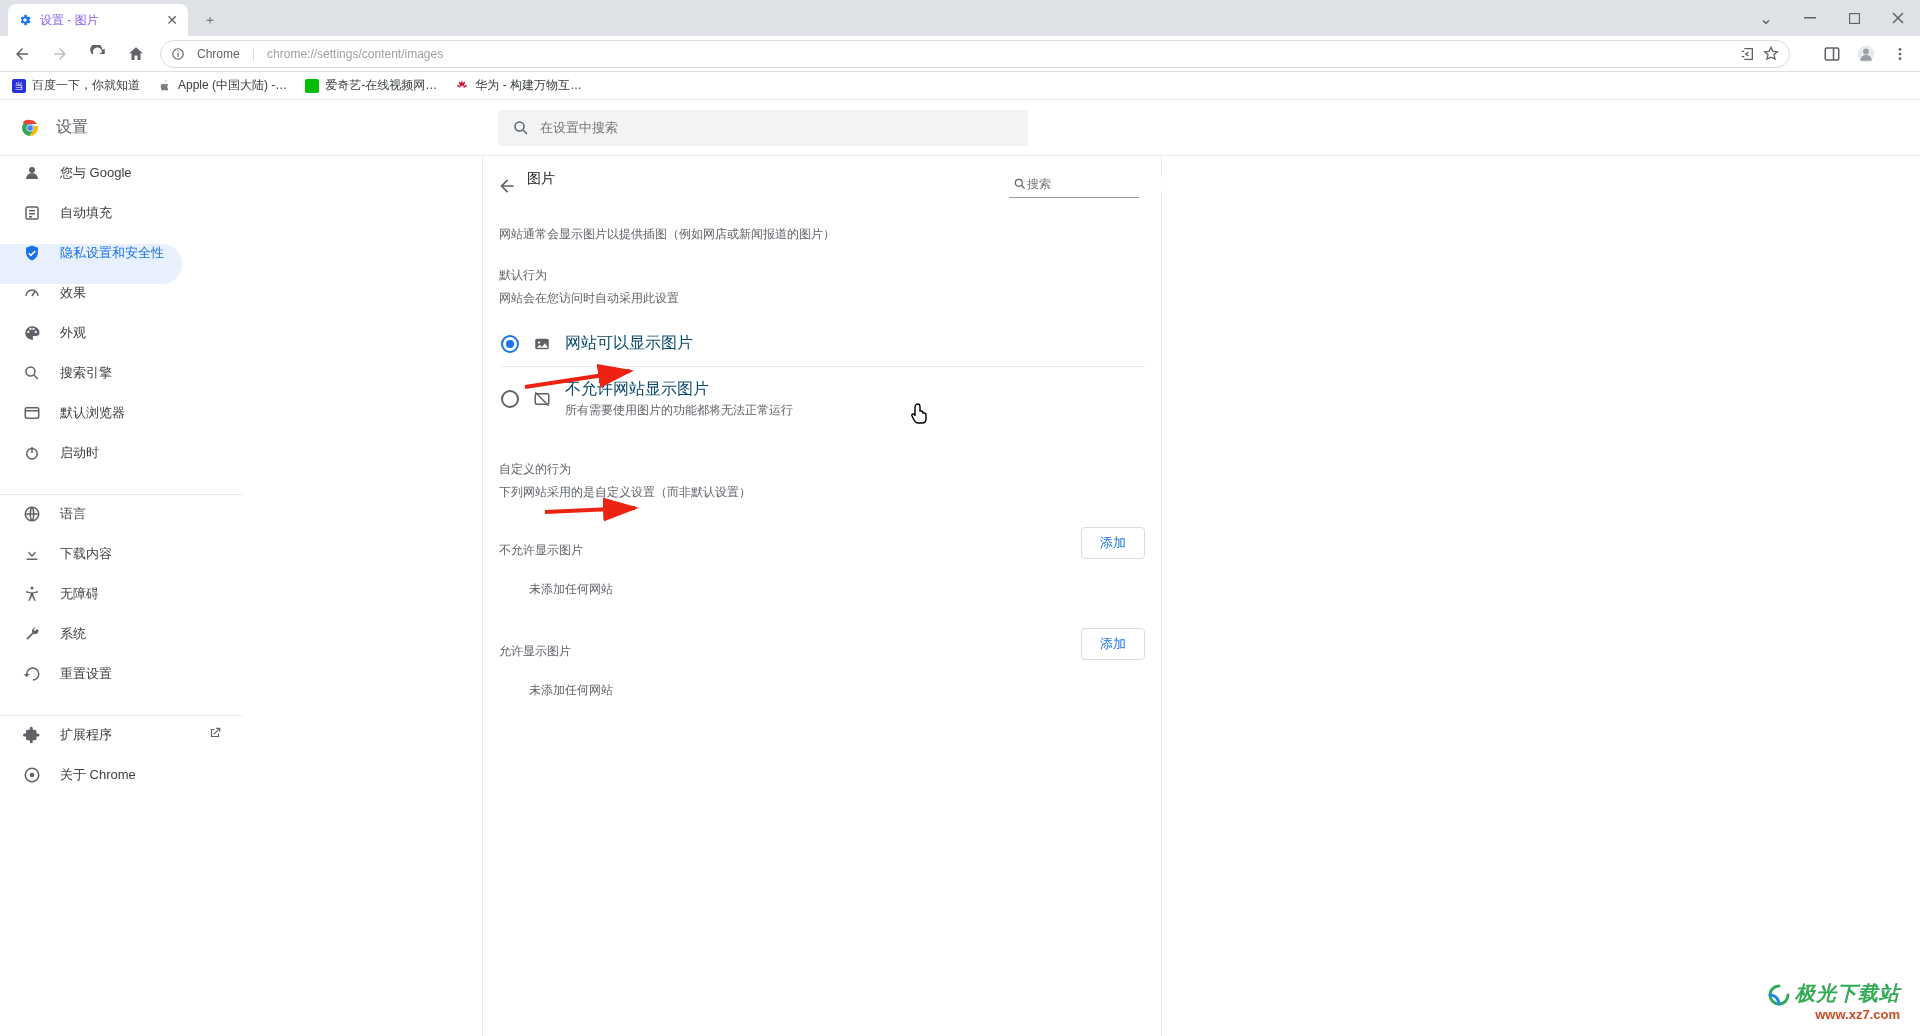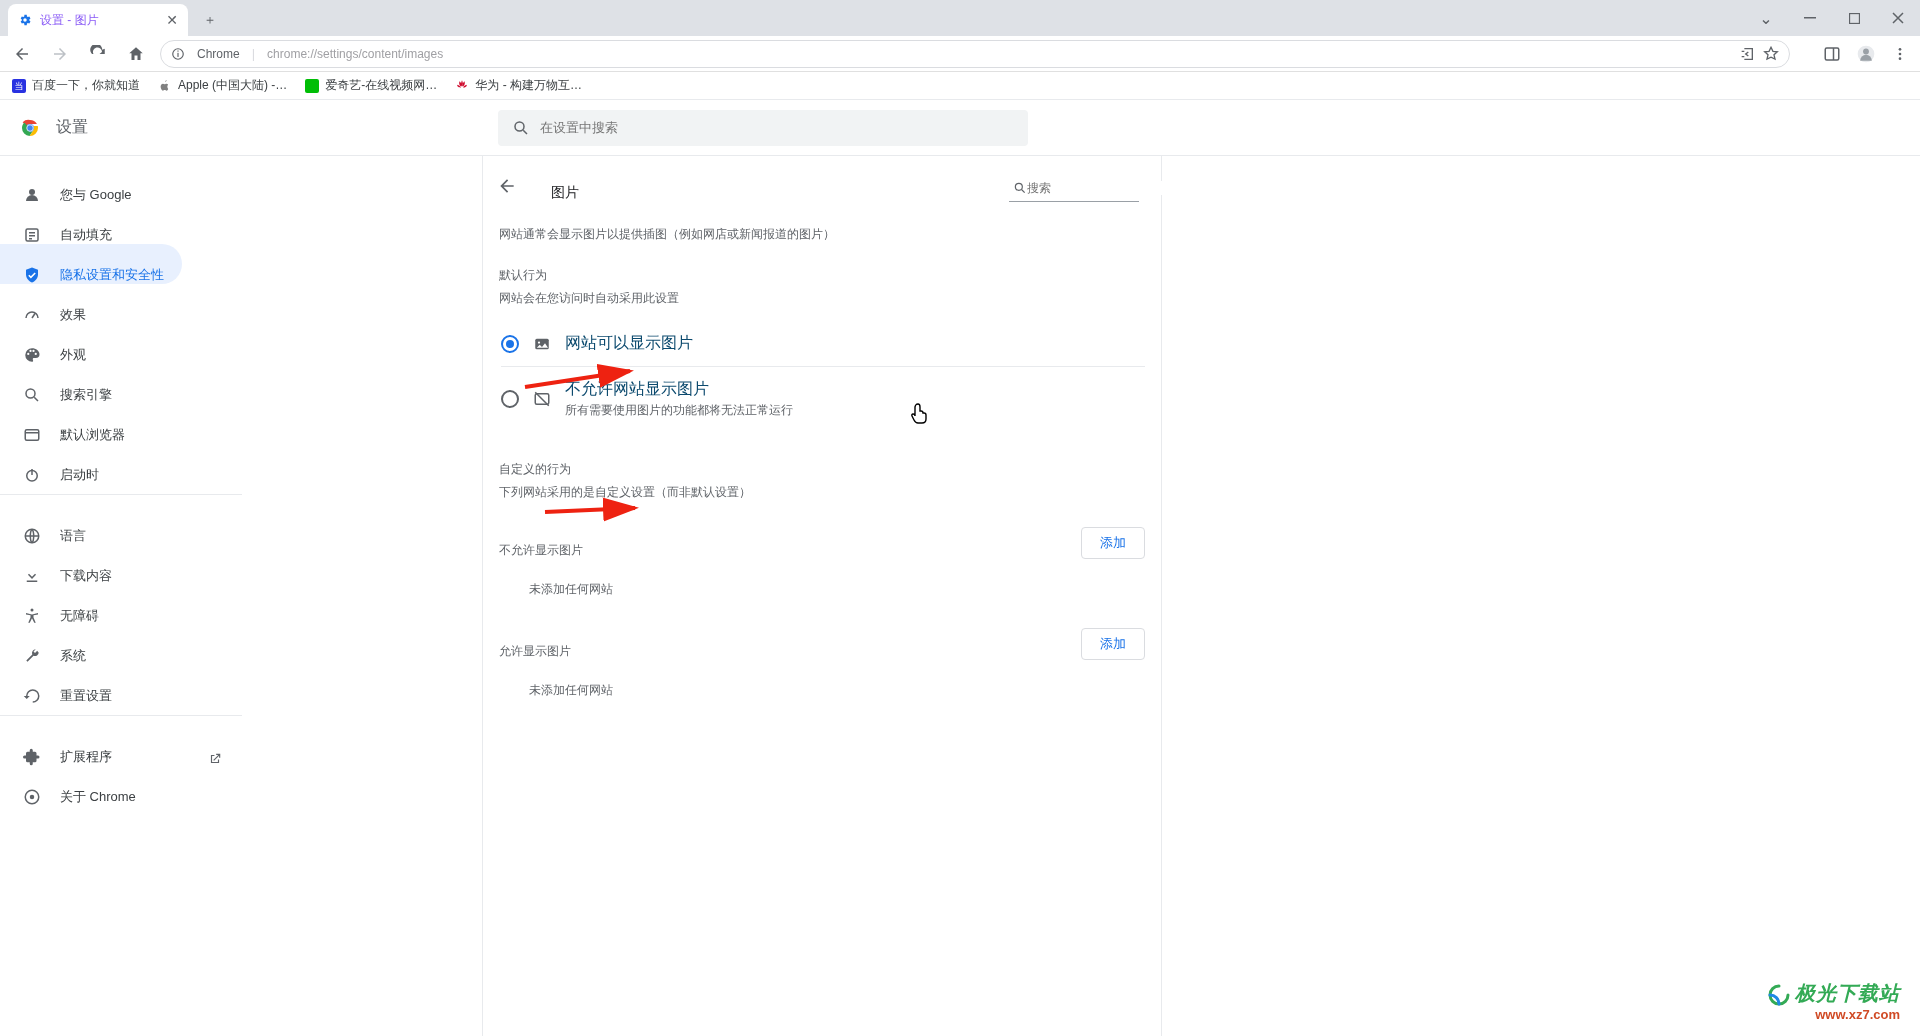--- a/index.html
+++ b/index.html
@@ -37,30 +37,30 @@
 
 .settings-header { height: 56px; display:flex; align-items:center; padding:0 18px; border-bottom:1px solid #e8eaed; }
 .chrome-logo { width:24px; height:24px; margin-right:14px; }
 .settings-title { font-size:16px; color:#5f6368; }
 .search-wrap { margin-left: 410px; width:530px; height:36px; background:#f1f3f4; border-radius:4px; display:flex; align-items:center; padding:8px 14px; gap:10px; color:#5f6368; }
 .search-wrap input { border:none; background:transparent; outline:none; flex:1; font-size:13px; color:#202124; }
 
 
 .main { display:flex; height: calc(1036px - 36px - 36px - 28px - 56px); }
 .sidebar { width: 250px; padding: 8px 8px 8px 0; overflow-y:auto; }
-.side-item { height:40px; border-radius: 0 20px 20px 0; display:flex; align-items:flex-end; padding-left: 22px; gap:18px; color:#3c4043; cursor:pointer; font-size:13px; margin-right:60px;}
+.side-item { height:40px; border-radius: 0 20px 20px 0; display:flex; align-items:flex-start; padding-left: 22px; gap:18px; color:#3c4043; cursor:pointer; font-size:13px; margin-right:60px;}
 .side-item.active { background:#e8f0fe; color:#1a73e8; }
 .side-item.active .side-icon { color:#1a73e8; }
 .side-icon { width:20px; color:#5f6368; display:flex; align-items:center; justify-content:center; }
 .side-sep { height:1px; background:#e8eaed; margin:10px 0 10px 0; }
 .side-item .ext-icon { margin-left:auto; margin-right: -40px; color:#5f6368; }
 
 .content-pane { flex:1; display:flex; }
 .content-col { width: 680px; border-left:1px solid #e8eaed; border-right:1px solid #e8eaed; padding: 0 0 40px 0; margin-left: 232px; }
-.page-top { display:flex; align-items:flex-end; padding: 14px 8px; gap: 24px; }
+.page-top { display:flex; align-items:flex-start; padding: 14px 8px; }
 .back-btn { width:32px; height:32px; display:flex; align-items:center; justify-content:center; color:#5f6368; cursor:pointer; }
 .page-title { font-size:14px; color:#202124; margin-left:4px; }
 .page-search { margin-left:auto; display:flex; align-items:center; border-bottom:1px solid #9aa0a6; height:28px; padding:0 4px; width:130px; margin-right:14px; }
 .page-search input { border:none; outline:none; font-size:12px; flex:1; color:#5f6368; }
 .section { padding: 0 16px; }
 .desc { color:#5f6368; font-size:12px; margin: 10px 0 24px 0; }
 .subhead { color:#5f6368; font-size:12px; margin-bottom:6px; }
 .subdesc { color:#5f6368; font-size:12px; margin-bottom: 14px; }
 
 .radio-row { display:flex; align-items:center; padding:12px 0; gap:14px; border-bottom:1px solid #e8eaed; margin-left:0; }

